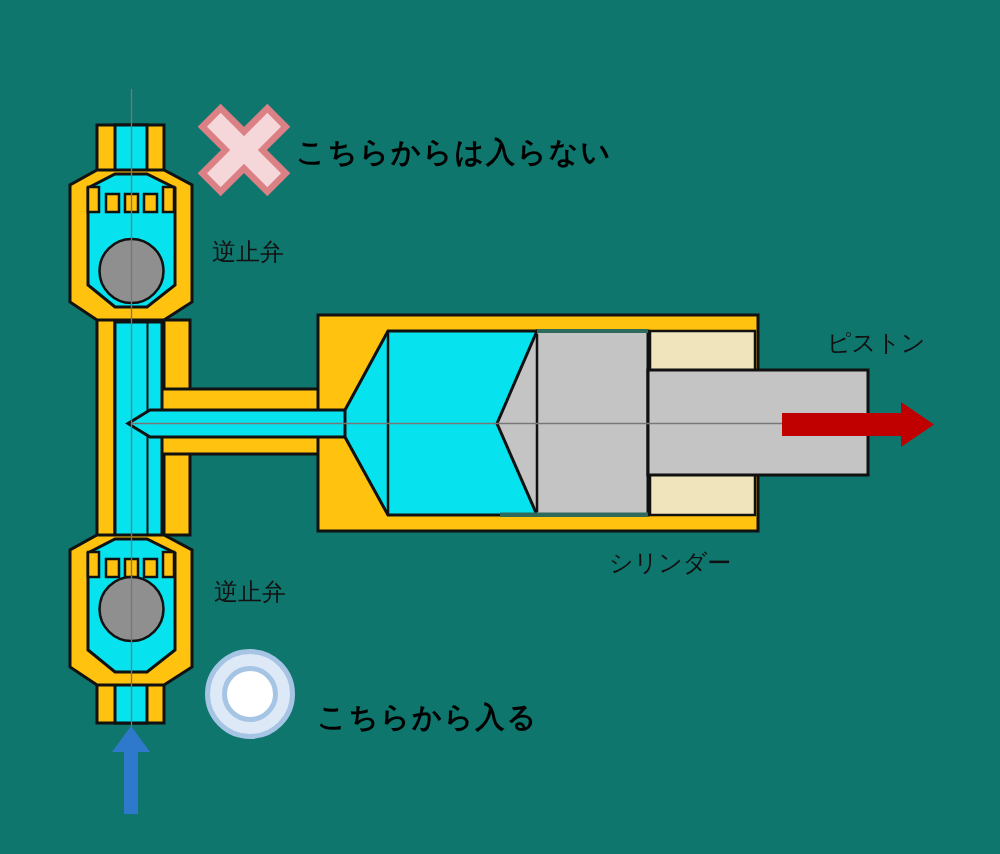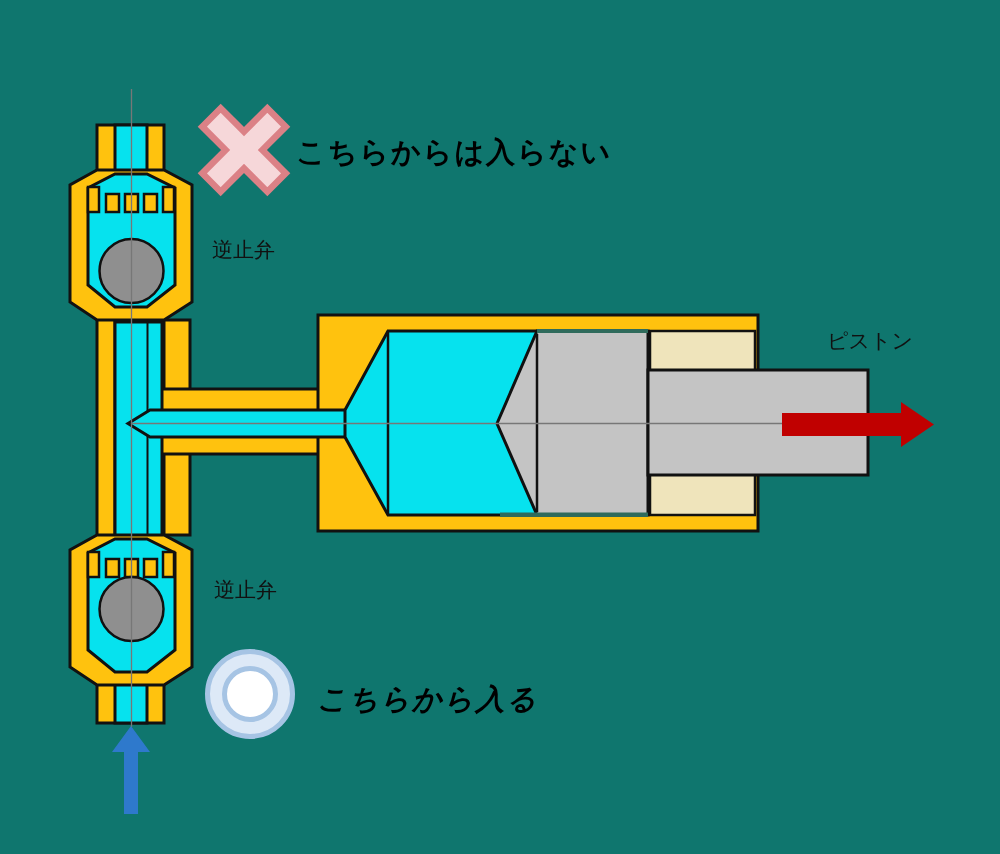--- a/index.html
+++ b/index.html
@@ -1,19 +1,19 @@
 <!DOCTYPE html>
 <html><head>
 <meta charset="utf-8">
 <style>
   html,body{margin:0;padding:0;background:#fff;}
   #stage{position:relative;width:1000px;height:854px;background:#0f766e;overflow:hidden;
          font-family:"Liberation Sans","DejaVu Sans",sans-serif;}
   #diagram-svg{position:absolute;left:0;top:0;}
-  .lbl{position:absolute;font-size:21px;color:#111;white-space:nowrap;}
+  .lbl{position:absolute;font-size:24px;color:#111;white-space:nowrap;}
   .lbl-bold{font-size:29px;font-weight:bold;color:#000;letter-spacing:2px;}
 </style>
 </head>
 <body>
 
 <div id="stage">
 
   <svg id="diagram-svg" width="1000" height="854" viewBox="0 0 1000 854">
 
     <g fill="#FFC20E" stroke="#111" stroke-width="3">
@@ -81,16 +81,17 @@
 
     <g>
       <circle cx="250" cy="694" r="42.5" fill="#DDE9F7" stroke="#A6C4E4" stroke-width="5"></circle>
       <circle cx="250" cy="694" r="25.5" fill="#ffffff" stroke="#A6C4E4" stroke-width="5"></circle>
     </g>
   </svg>
 
   <div class="lbl lbl-bold" style="left:296px;top:133px;">こちらからは入らない</div>
   <div class="lbl" style="left:212px;top:236px;">逆止弁</div>
   <div class="lbl" style="left:827px;top:327px;">ピストン</div>
+  <div class="lbl" style="left:609px;top:547px;">シリンダー</div>
   <div class="lbl" style="left:214px;top:576px;">逆止弁</div>
-  <div class="lbl lbl-bold" style="left:317px;top:680px;font-style:italic;">こちらから入る</div>
+  <div class="lbl lbl-bold" style="left:317px;top:698px;">こちらから入る</div>
 
 </div>
 
 </body></html>

